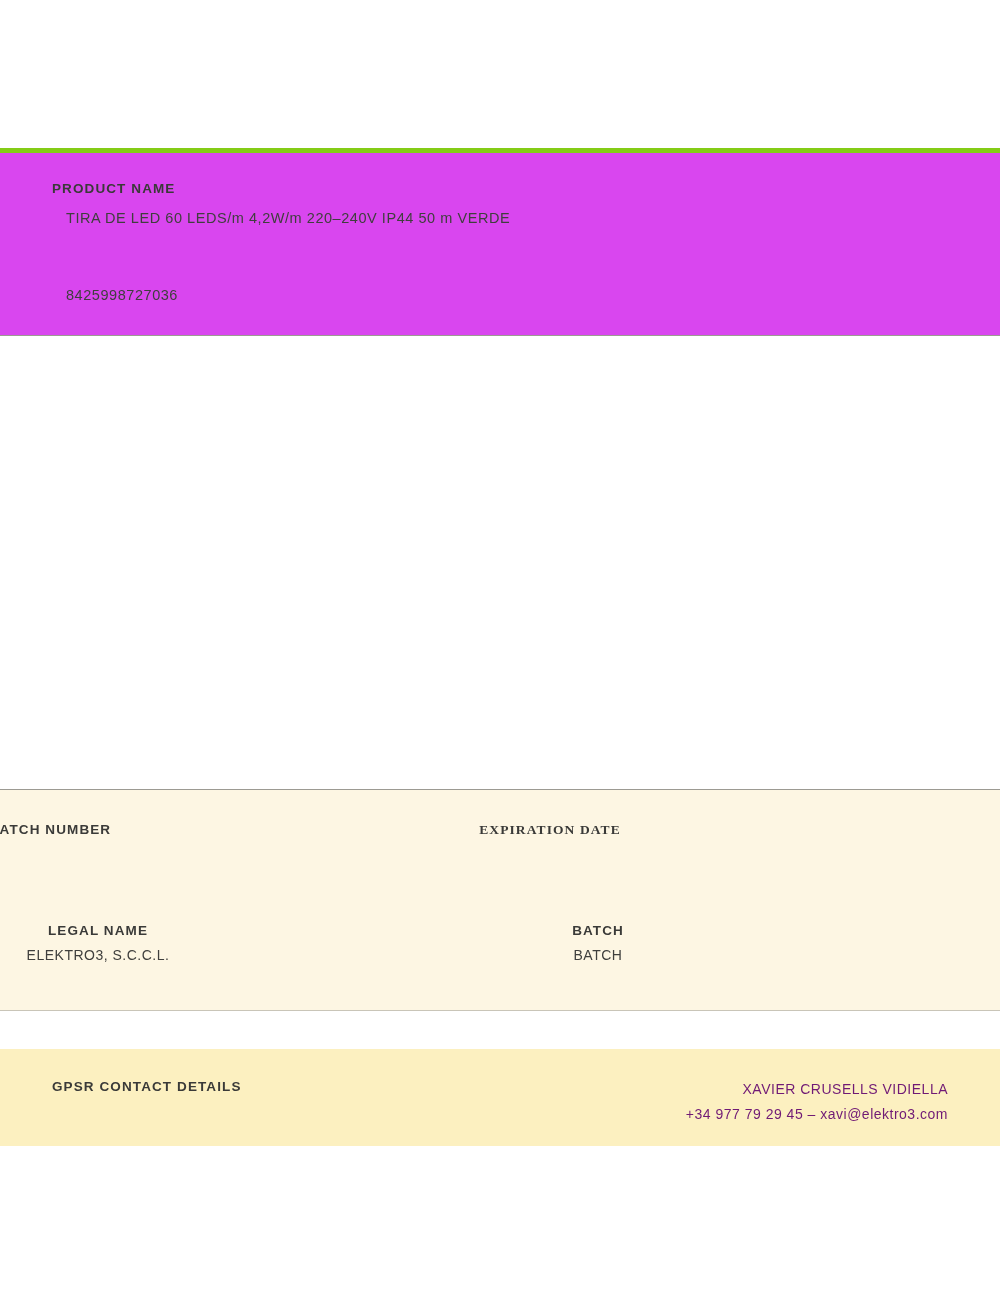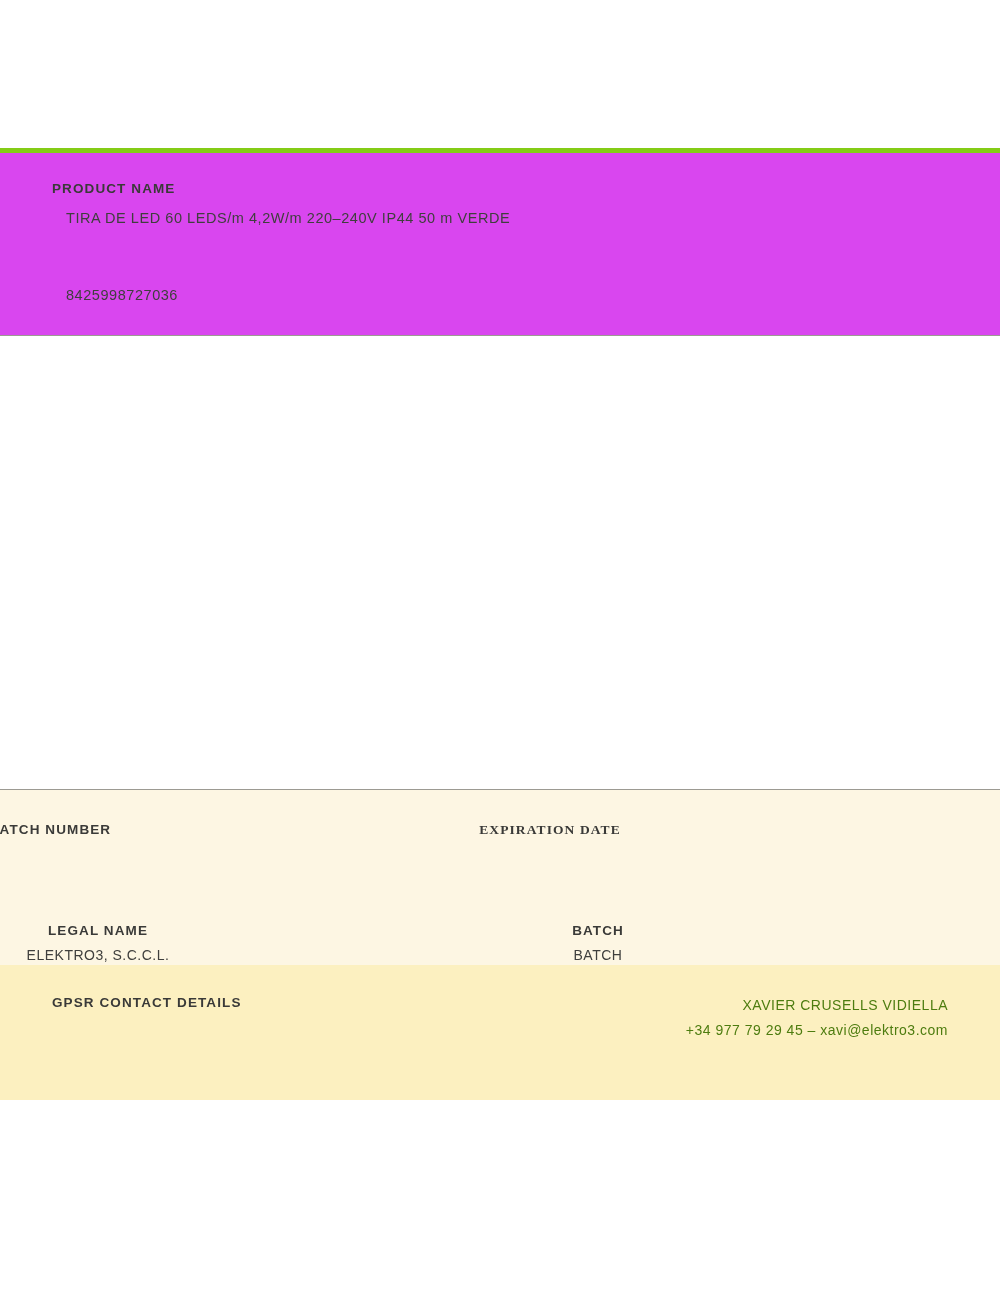--- a/index.html
+++ b/index.html
@@ -101,21 +101,21 @@
   
   .meta-row.first .meta-cell.left  { transform: translateX(-200px); }
   .meta-row.first .meta-cell.right { transform: translateX(-200px); font-family: Liberation Serif, serif; }
   .meta-row.second .meta-cell.left  { transform: translateX(-200px); }
   .meta-row.second .meta-cell.right { transform: translateX(-200px); }
 
   
   .gpsr-block {
     position: absolute;
     left: 0;
-    top: 965px;
+    top: 1049px;
     width: 1000px;
     height: 135px;
     background: #fcf0c0;
     padding: 28px 52px 0 52px;
   }
   .gpsr-inner {
     display: flex;
     justify-content: space-between;
     align-items: flex-start;
   }
@@ -124,21 +124,21 @@
     font-weight: bold;
     letter-spacing: 1.1px;
     color: #3a3a38;
     white-space: nowrap;
     padding-top: 2px;
   }
   .gpsr-lines {
     text-align: right;
     font-size: 14px;
     letter-spacing: 0.5px;
-    color: #4d7c0f;
+    color: #701a75;
     line-height: 1.75;
   }
   .gpsr-lines div { margin: 0; }
 
   
   .bottom-blank {
     position: absolute;
     left: 0;
     top: 1146px;
     width: 1000px;

